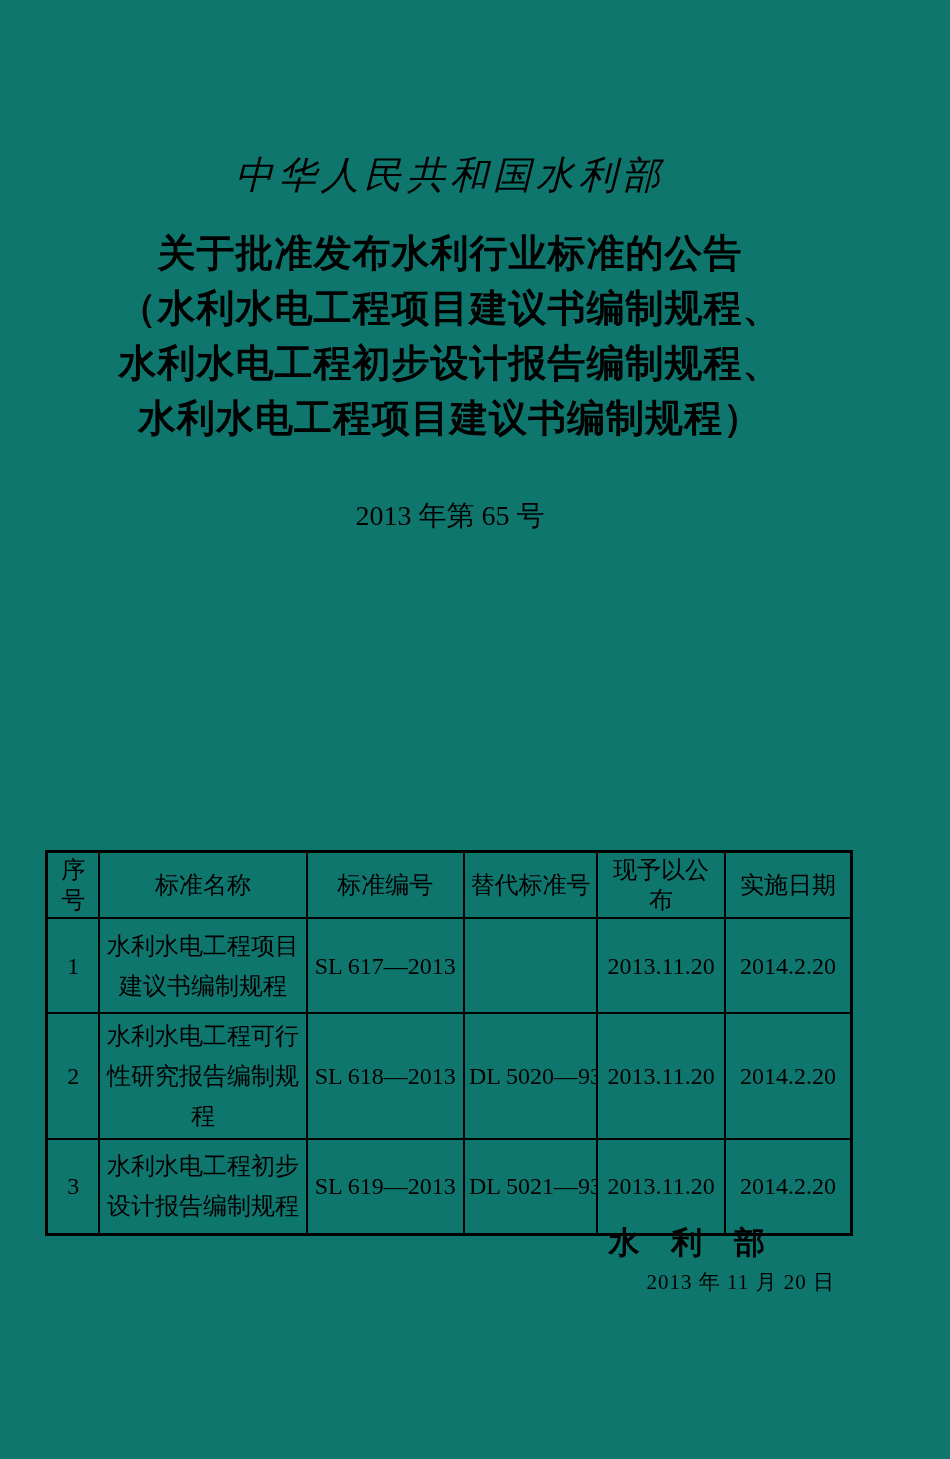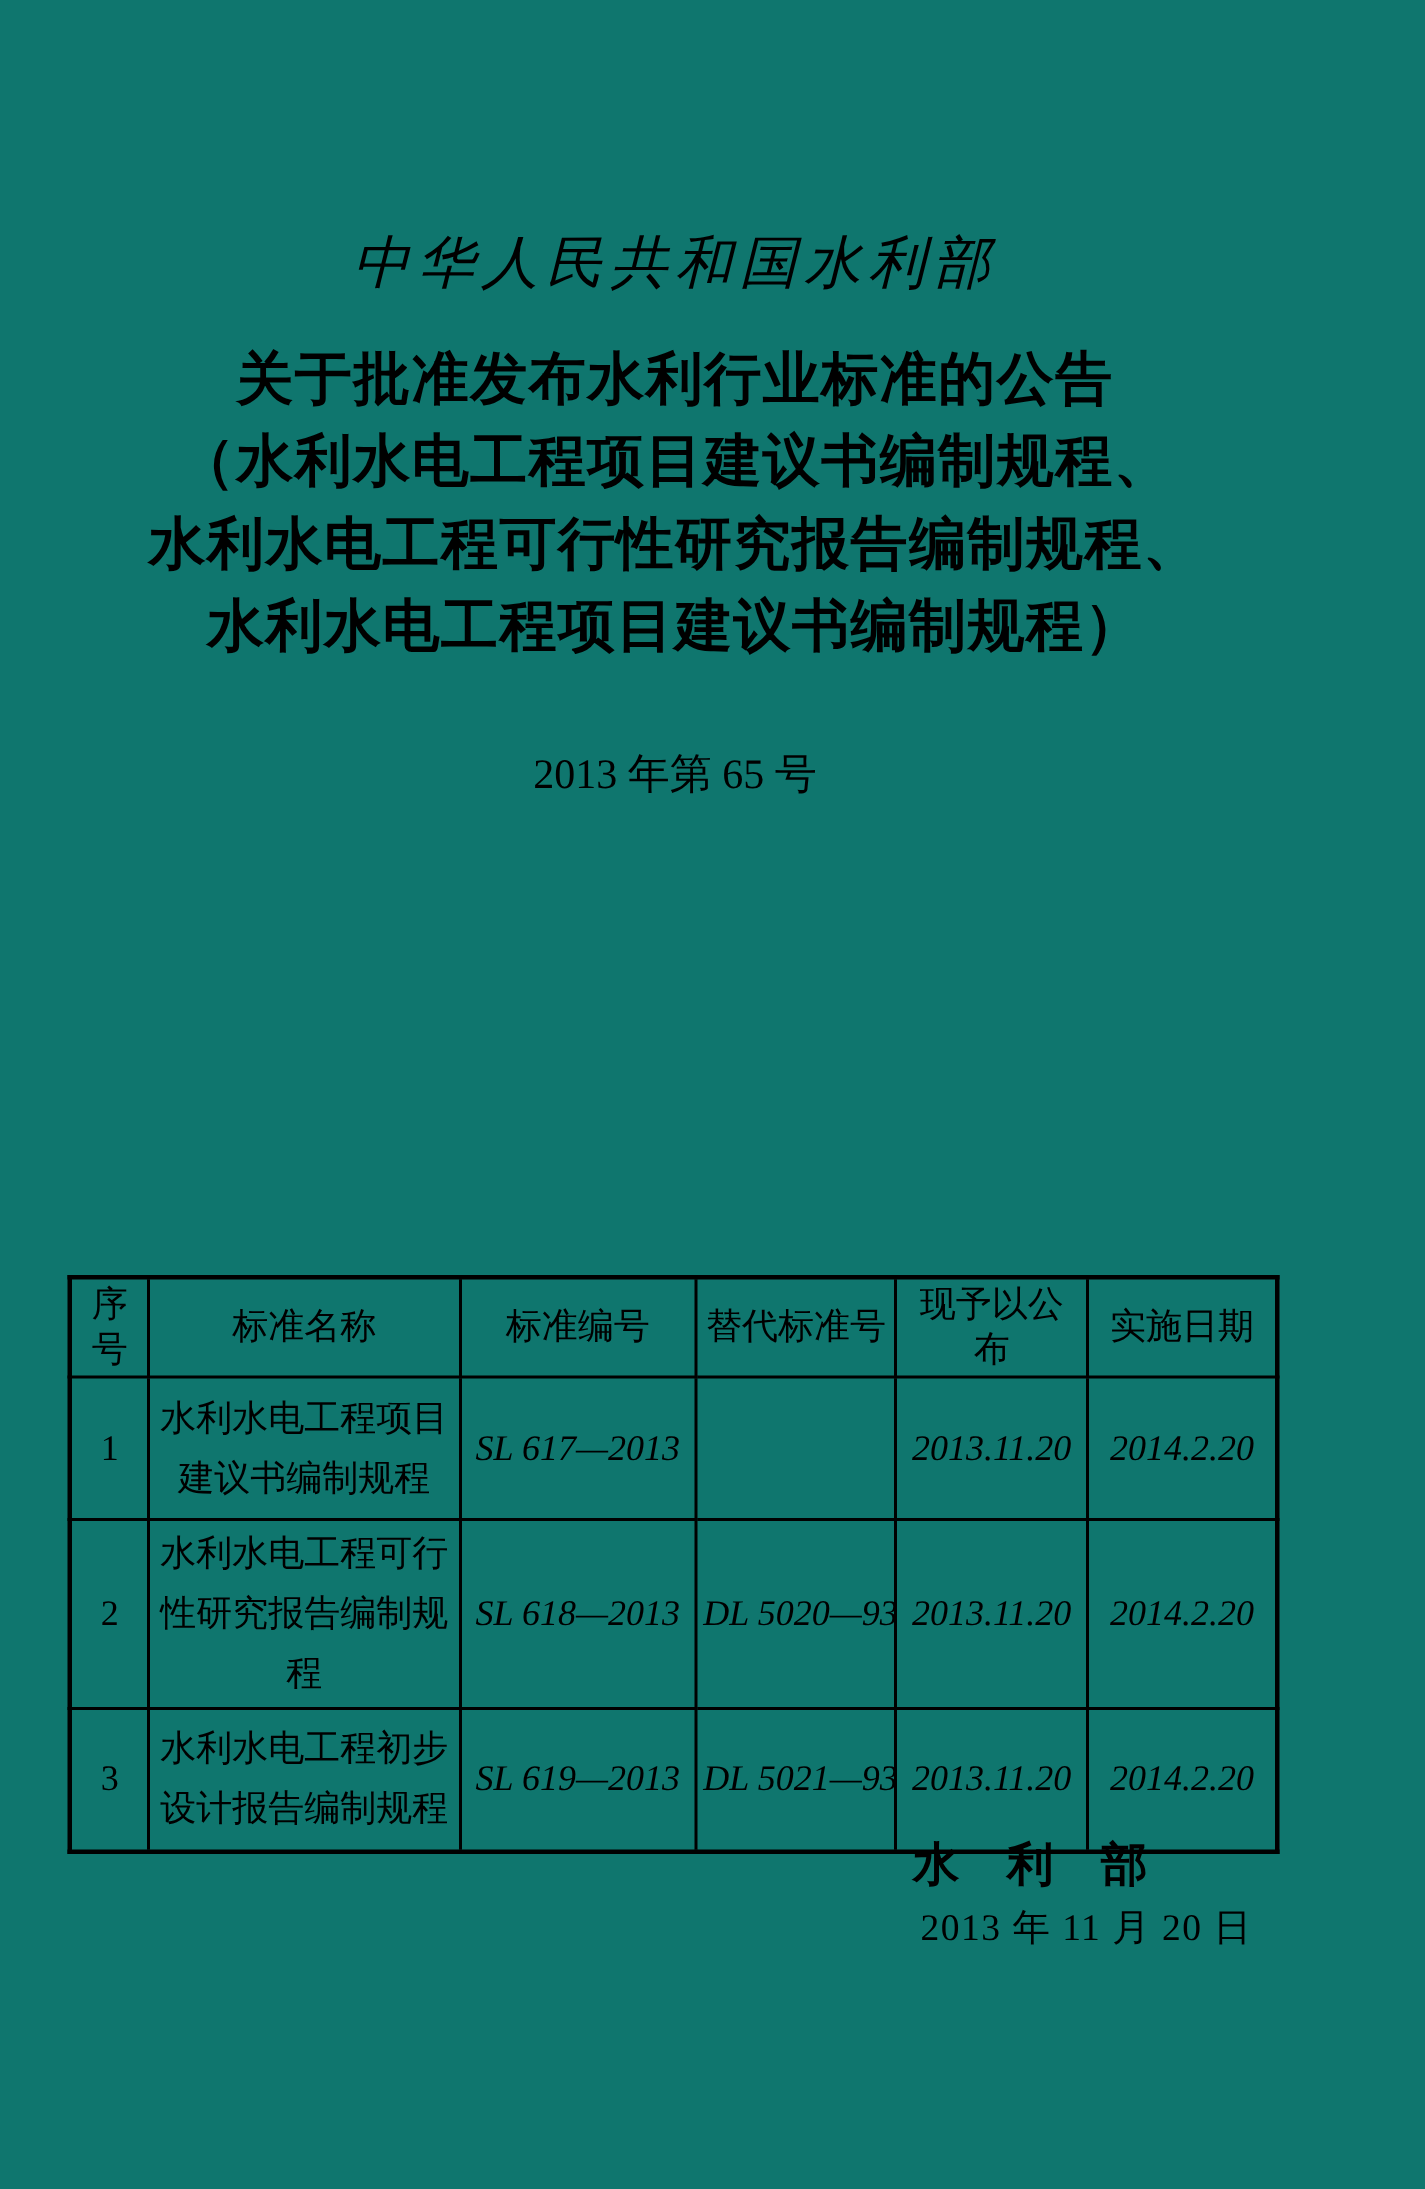--- a/index.html
+++ b/index.html
@@ -69,53 +69,53 @@
     border: 2px solid #000;
     text-align: center;
     vertical-align: middle;
     font-weight: normal;
     padding: 2px 4px;
     line-height: 40px;
     overflow: hidden;
   }
   .standards-table thead th { height: 50px; line-height: 30px; }
   .standards-table tbody td { height: 95px; }
-  .standards-table .cell-date, .standards-table .cell-code { white-space: nowrap; font-style: italic; }
+  .standards-table .cell-date, .standards-table .cell-code { white-space: nowrap; }
   
   .signature {
     position: absolute;
     top: 1222px; left: 29px; width: 810px;
     text-align: right;
     padding-right: 62px;
     font-size: 31px;
     font-weight: bold;
     letter-spacing: 12px;
     white-space: nowrap;
   }
   .signature-date {
     position: absolute;
     top: 1268px; left: 45px; width: 810px;
     text-align: right;
     padding-right: 20px;
-    font-size: 25px;
+    font-size: 21px;
     letter-spacing: 1px;
     white-space: nowrap;
   }
 </style>
 </head>
 <body>
 
 <div class="page">
 
   <div class="org-title">中华人民共和国水利部</div>
 
   <div class="heading-block">
     <div class="heading-line">关于批准发布水利行业标准的公告</div>
     <div class="heading-line">（水利水电工程项目建议书编制规程、</div>
-    <div class="heading-line">水利水电工程可行性研究报告编制规程、</div>
+    <div class="heading-line">水利水电工程初步设计报告编制规程、</div>
     <div class="heading-line">水利水电工程项目建议书编制规程）</div>
   </div>
 
   <div class="doc-number">2013 年第 65 号</div>
 
 
   <table class="standards-table">
     <colgroup>
       <col style="width:6.56%">
       <col style="width:25.74%">

